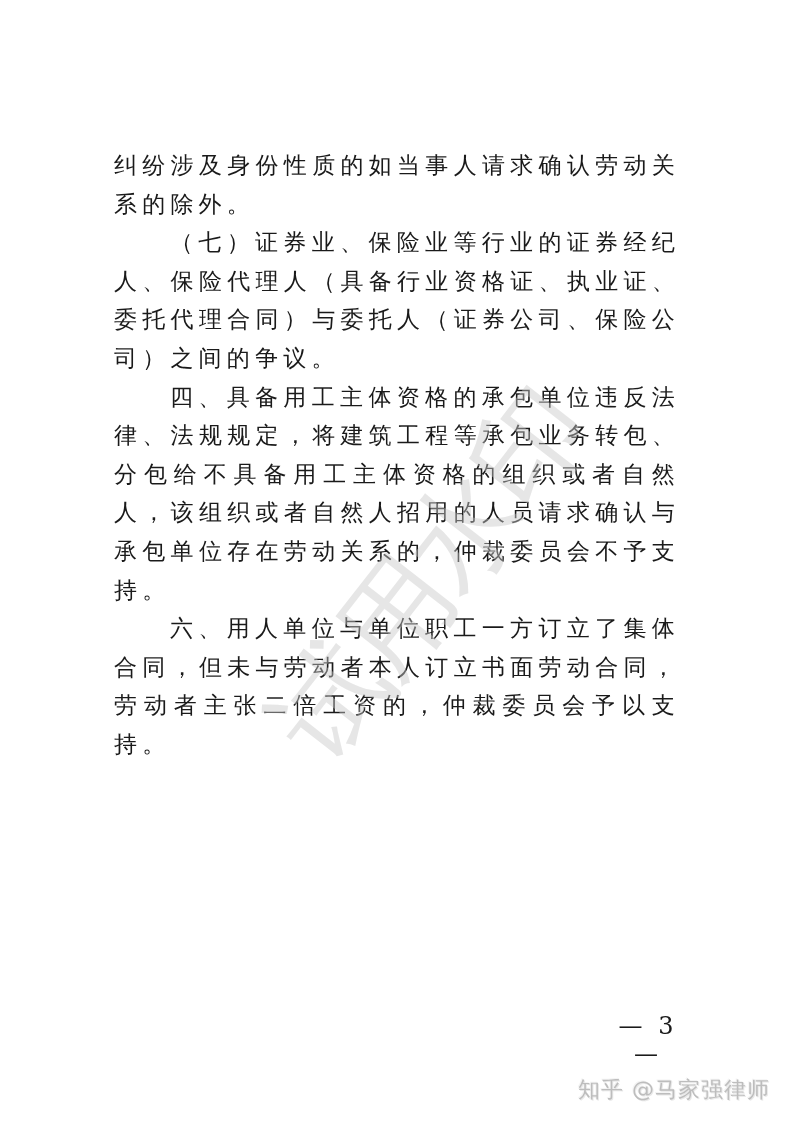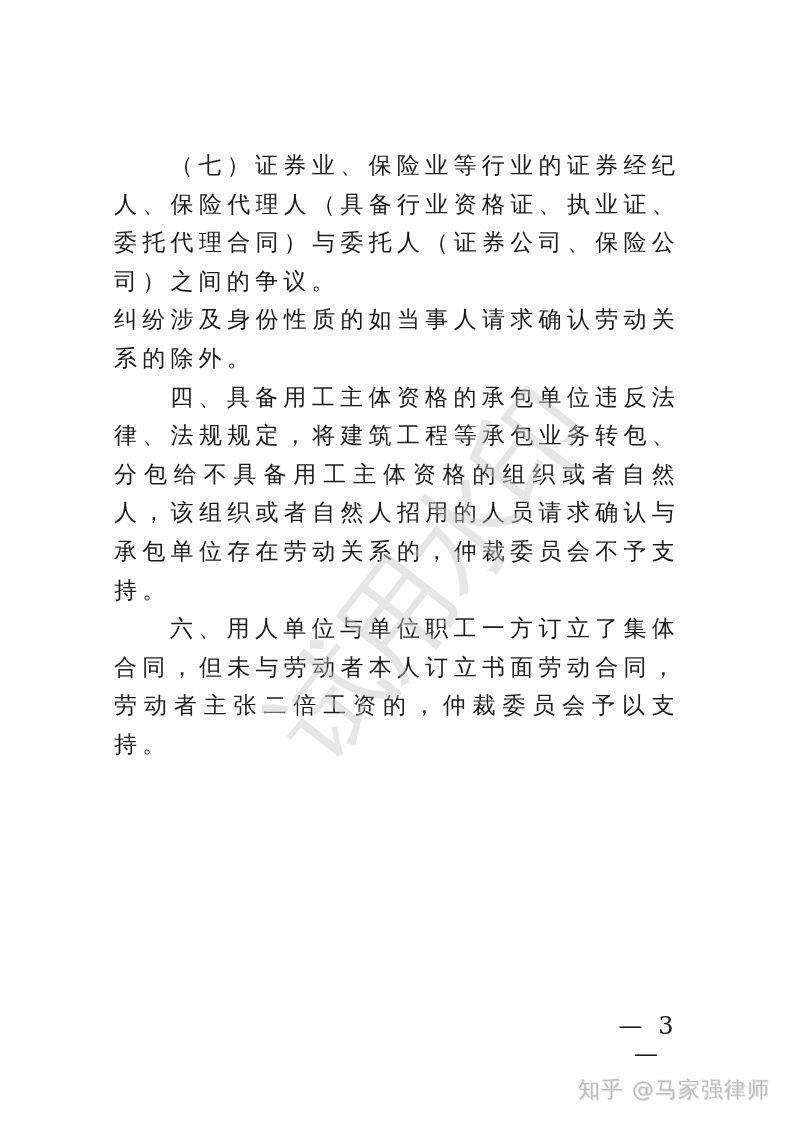--- a/index.html
+++ b/index.html
@@ -79,22 +79,22 @@
       white-space: nowrap;
       letter-spacing: 1px;
     }
   </style>
 </head>
 <body>
 
 <div class="page">
 
   <div class="body-text">
+    <p class="para continuation">纠纷涉及身份性质的如当事人请求确认劳动关系的除外。</p>
     <p class="para">（七）证券业、保险业等行业的证券经纪人、保险代理人（具备行业资格证、执业证、委托代理合同）与委托人（证券公司、保险公司）之间的争议。</p>
-    <p class="para continuation">纠纷涉及身份性质的如当事人请求确认劳动关系的除外。</p>
     <p class="para">四、具备用工主体资格的承包单位违反法律、法规规定，将建筑工程等承包业务转包、分包给不具备用工主体资格的组织或者自然人，该组织或者自然人招用的人员请求确认与承包单位存在劳动关系的，仲裁委员会不予支持。</p>
     <p class="para">六、用人单位与单位职工一方订立了集体合同，但未与劳动者本人订立书面劳动合同，劳动者主张二倍工资的，仲裁委员会予以支持。</p>
 
   </div>
 
   <div class="page-number">— 3 —</div>
 
   <div class="watermark">试用水印</div>
 
   <div class="site-watermark">知乎 @马家强律师</div>

